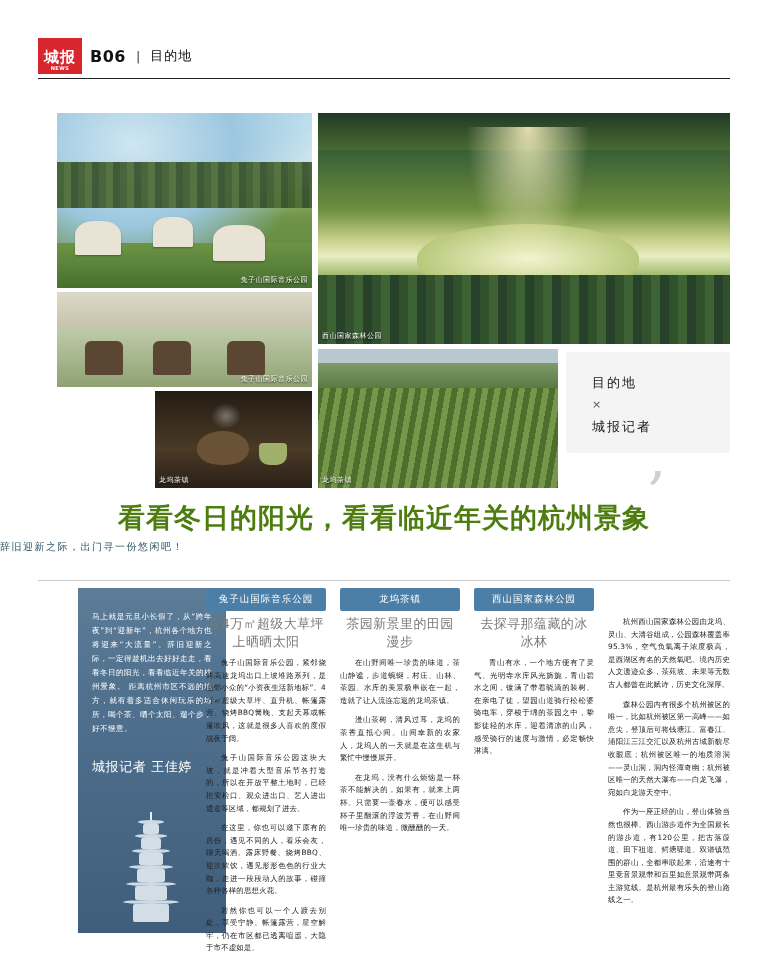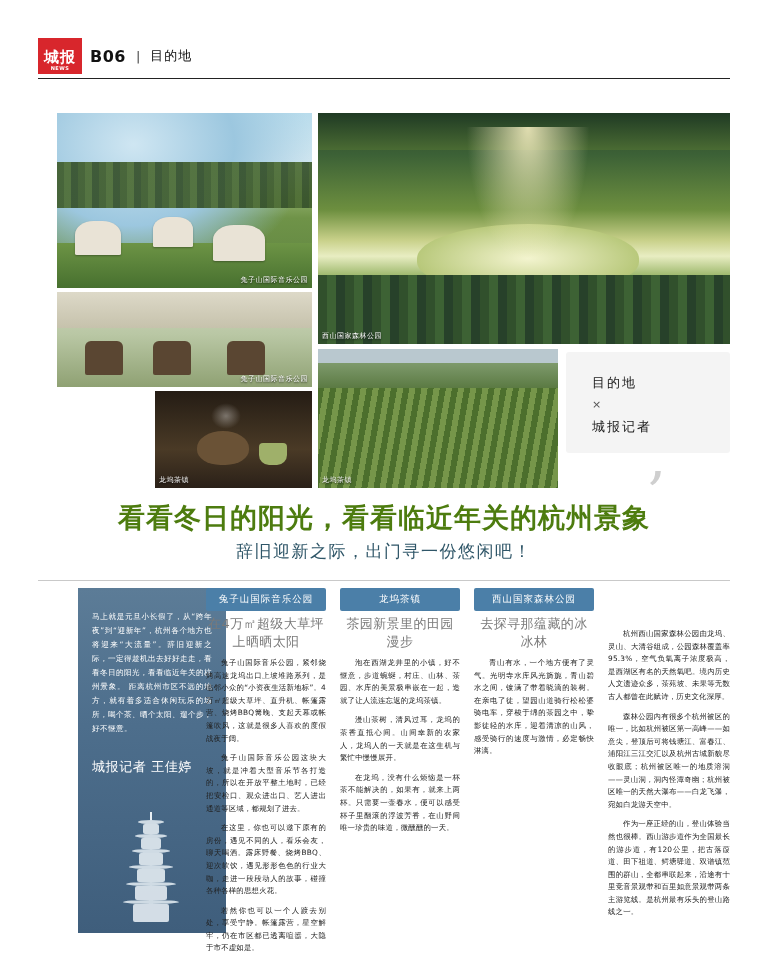--- a/index.html
+++ b/index.html
@@ -114,22 +114,22 @@
     font-family:"DejaVu Serif","Liberation Serif",serif;line-height:0.6;
   }
 
   
   .headline{
     position:absolute;left:0;top:500px;width:768px;text-align:center;
     font-size:27px;font-weight:bold;color:#4d7c0f;letter-spacing:1px;
     font-family:"DejaVu Sans","Liberation Sans",sans-serif;
   }
   .subhead{
-    position:absolute;left:0;top:540px;width:768px;text-align:center;
-    font-size:17px;color:#2f5668;letter-spacing:1.5px;
+    position:absolute;left:0;top:540px;width:768px;text-align:left;
+    font-size:10px;color:#2f5668;letter-spacing:1.5px;
   }
 
   
   .lower-rule{position:absolute;left:38px;top:580px;width:692px;border-top:1px solid #c9c9c9;}
 
   
   .blue-col{
     position:absolute;left:38px;top:588px;width:148px;height:345px;
     background:linear-gradient(#5c7c97 0%,#4d6e8c 40%,#3f5e7c 100%);
     overflow:hidden;
@@ -267,35 +267,35 @@
       <p>兔子山国际音乐公园这块大坡，就是冲着大型音乐节各打造的，所以在开放平整土地时，已经把安检口、观众进出口、艺人进出通道等区域，都规划了进去。</p>
       <p>在这里，你也可以邀下原有的房份，遇见不同的人，看乐会友，聊天喝酒。露床野餐、烧烤BBQ、迎次软饮，遇见形形色色的行业大咖，走进一段段动人的故事，碰撞各种各样的思想火花。</p>
       <p>若然你也可以一个人踱去别处，享受宁静。帐篷露营，星空解牢，仍在市区都已透离喧嚣，大隐于市不虚如是。</p>
     </div>
   </div>
 
   <div class="col" id="col-2">
     <div class="col-head">龙坞茶镇</div>
     <div class="col-sub">茶园新景里的田园漫步</div>
     <div class="col-body">
-      <p>泡在西湖龙井里的小镇，好不惬意，步道蜿蜒，村庄、山林、茶园、水库的美景极串嵌在一起，造就了让人流连忘返的龙坞茶镇。</p>
+      <p>在山野间唯一珍贵的味道，茶山静谧，步道蜿蜒，村庄、山林、茶园、水库的美景极串嵌在一起，造就了让人流连忘返的龙坞茶镇。</p>
       <p>漫山茶树，清风过耳，龙坞的茶香直抵心间。山间幸新的农家人，龙坞人的一天就是在这生机与繁忙中慢慢展开。</p>
       <p>在龙坞，没有什么烦恼是一杯茶不能解决的，如果有，就来上两杯。只需要一壶春水，便可以感受杯子里翻滚的浮波芳香，在山野间唯一珍贵的味道，微醺醺的一天。</p>
     </div>
   </div>
 
   <div class="col" id="col-3">
     <div class="col-head">西山国家森林公园</div>
     <div class="col-sub">去探寻那蕴藏的冰冰林</div>
     <div class="col-body">
       <p>青山有水，一个地方便有了灵气。光明寺水库风光旖旎，青山碧水之间，镀满了带着晓滴的装树。在亲电了徒，望园山道骑行松松婆骑电车，穿梭于绵的茶园之中，挚影徒轻的水库，迎着清凉的山风，感受骑行的速度与激情，必定畅快淋漓。</p>
     </div>
   </div>
 
   <div class="col" id="col-4">
-    <div class="col-body" style="margin-top:40px;">
+    <div class="col-body" style="margin-top:28px;">
       <p>杭州西山国家森林公园由龙坞、灵山、大清谷组成，公园森林覆盖率95.3%，空气负氧离子浓度极高，是西湖区有名的天然氧吧。境内历史人文遗迹众多，茶苑坡、未果等无数古人都曾在此赋诗，历史文化深厚。</p>
       <p>森林公园内有很多个杭州被区的唯一，比如杭州被区第一高峰——如意尖，登顶后可将钱塘江、富春江、浦阳江三江交汇以及杭州古城新貌尽收眼底；杭州被区唯一的地质溶洞——灵山洞，洞内怪潭奇幽；杭州被区唯一的天然大瀑布——白龙飞瀑，宛如白龙游天空中。</p>
       <p>作为一座正经的山，登山体验当然也很棒。西山游步道作为全国最长的游步道，有120公里，把古落葭道、田下祖道、鳄塘驿道、双谱镇范围的群山，全都串联起来，沿途有十里竞音景观带和百里如意景观带两条主游览线。是杭州最有乐头的登山路线之一。</p>
     </div>
   </div>
 
 </div>
 
 </body></html>

